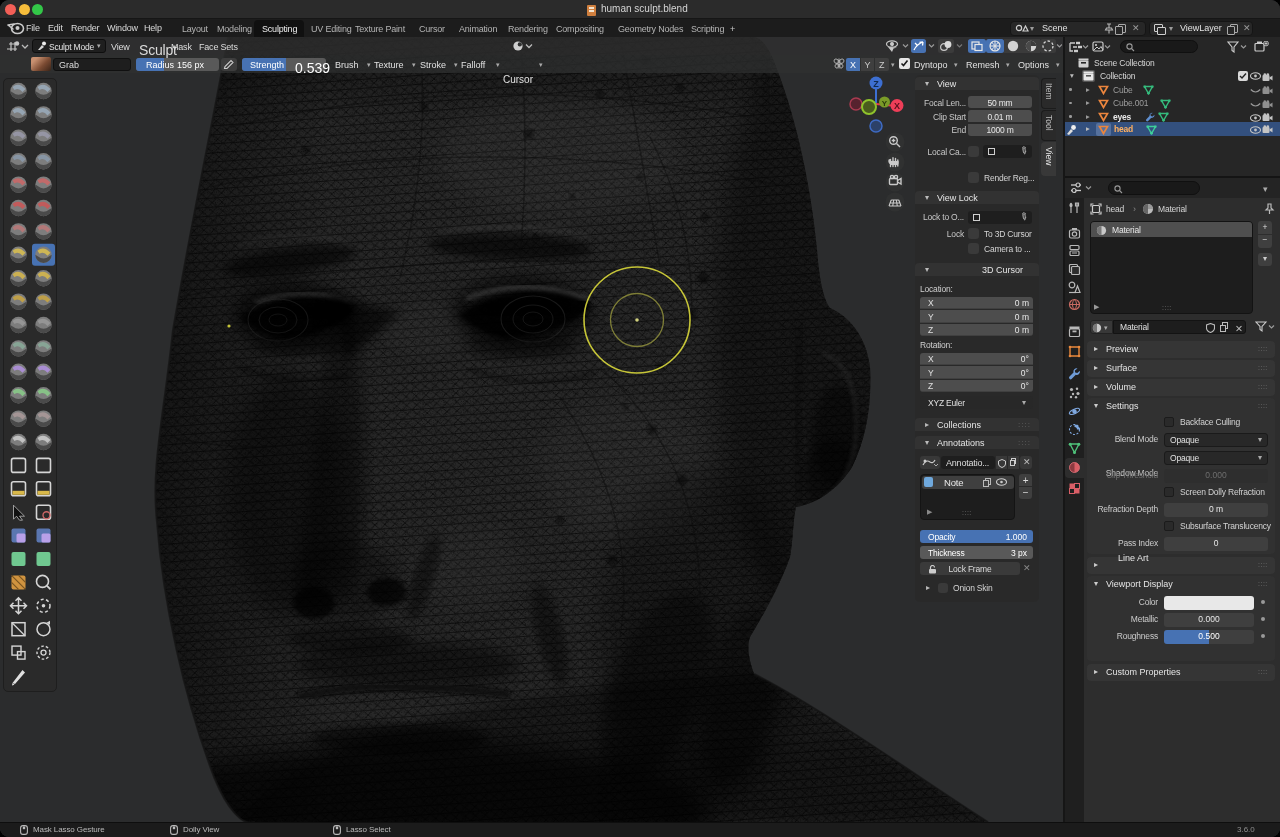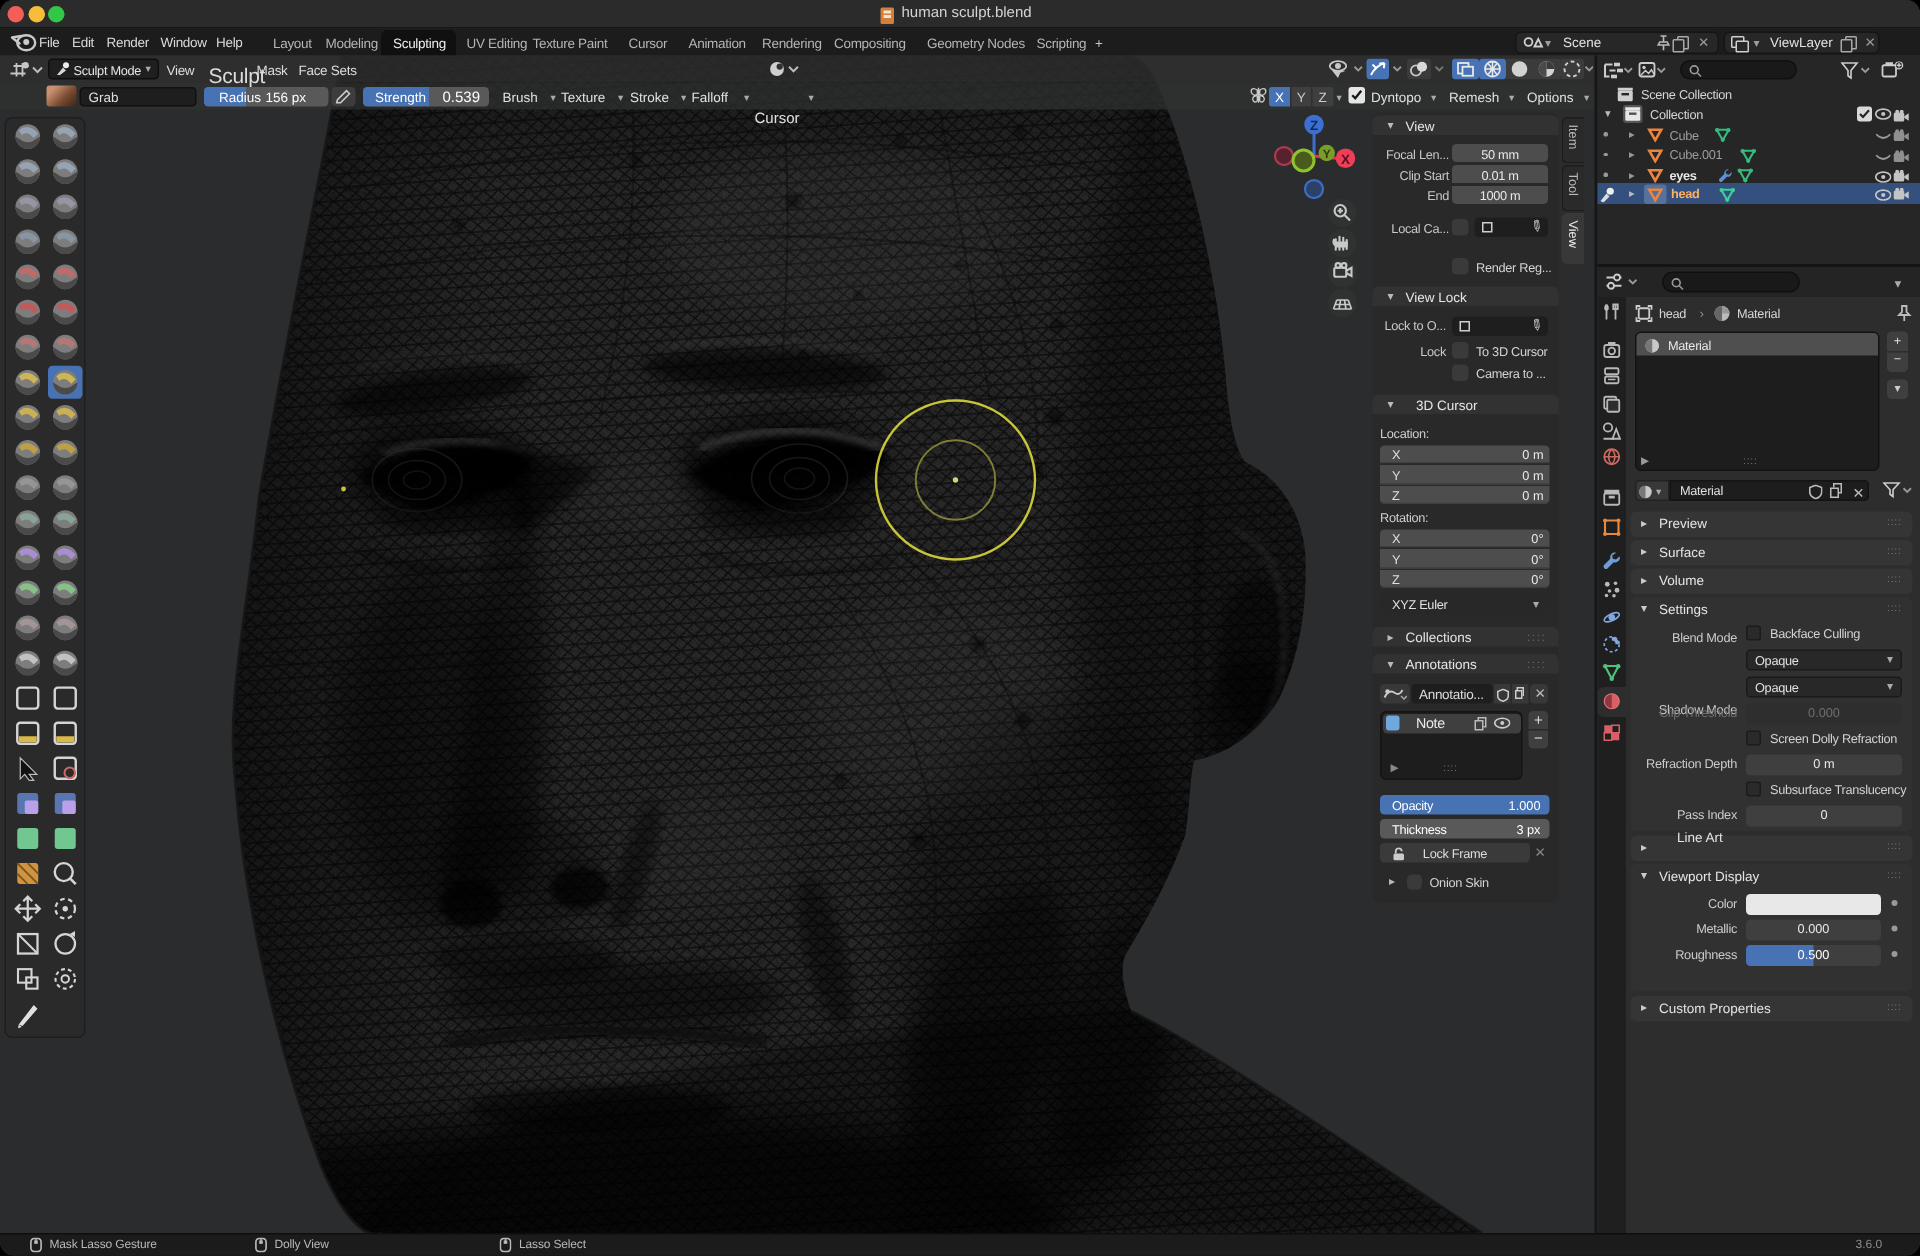--- a/index.html
+++ b/index.html
@@ -302,21 +302,21 @@
 <div class="txt" style="left:146px;top:23px;font-size:9px;color:#fff;">Radius</div>
 <div class="txt" style="left:177px;top:23px;font-size:9px;color:#fff;">156 px</div>
 <div class="abs" style="left:221px;top:20.5px;width:16px;height:13.5px;background:#3d3d3d;border-radius:3px;"></div>
 <svg class="abs" style="left:223px;top:22px" width="12" height="11" viewBox="0 0 12 11">
         <path d="M1.5,9.5 L2,7.5 L8,1.5 L10,3.5 L4,9.5 Z M1.5,9.5 l2.5,0" fill="none" stroke="#ccc" stroke-width="1.1"></path>
       </svg>
 <div class="abs" style="left:242px;top:20.5px;width:84px;height:13.5px;background:#595959;border-radius:3px;overflow:hidden;">
         <div style="position:absolute;left:0;top:0;width:44px;height:100%;background:#4772b3;"></div>
       </div>
 <div class="txt" style="left:250px;top:23px;font-size:9px;color:#fff;">Strength</div>
-<div class="txt" style="left:295px;top:23px;font-size:10px;color:#fff;">0.539</div>
+<div class="txt" style="left:295px;top:23px;font-size:14px;color:#fff;">0.539</div>
 <div class="txt" style="left:335px;top:23px;font-size:9px;color:#e0e0e0;">Brush</div>
 <div class="txt" style="left:367px;top:23.5px;font-size:7px;color:#aaa;">▾</div>
 <div class="txt" style="left:374px;top:23px;font-size:9px;color:#e0e0e0;">Texture</div>
 <div class="txt" style="left:412px;top:23.5px;font-size:7px;color:#aaa;">▾</div>
 <div class="txt" style="left:420px;top:23px;font-size:9px;color:#e0e0e0;">Stroke</div>
 <div class="txt" style="left:454px;top:23.5px;font-size:7px;color:#aaa;">▾</div>
 <div class="txt" style="left:461px;top:23px;font-size:9px;color:#e0e0e0;">Falloff</div>
 <div class="txt" style="left:496px;top:23.5px;font-size:7px;color:#aaa;">▾</div>
 <div class="txt" style="left:503px;top:37px;font-size:10px;color:#e0e0e0;text-align:center;">Cursor</div>
 <div class="txt" style="left:539px;top:23.5px;font-size:7px;color:#aaa;">▾</div>
@@ -499,21 +499,21 @@
 <div class="abs" style="left:968px;top:173.5px;width:64px;height:13px;background:#1e1e1e;border-radius:3px;"></div>
 <div class="abs" style="left:973px;top:176.5px;width:7px;height:7px;border:1.4px solid #cfcfcf;"></div>
 <div class="txt" style="left:1020px;top:174px;font-size:10px;color:#ccc;transform:rotate(38deg);">✎</div>
 <div class="txt" style="right:101px;top:192px;font-size:8.5px;letter-spacing:-0.2px;color:#c8c8c8;">Lock</div>
 <div class="abs" style="left:968px;top:191px;width:11px;height:11px;background:#3a3a3a;border-radius:3px;"></div>
 <div class="txt" style="left:984px;top:192px;font-size:8.5px;letter-spacing:-0.2px;color:#d4d4d4;">To 3D Cursor</div>
 <div class="abs" style="left:968px;top:205.5px;width:11px;height:11px;background:#3a3a3a;border-radius:3px;"></div>
 <div class="txt" style="left:984px;top:206.5px;font-size:8.5px;letter-spacing:-0.2px;color:#d4d4d4;">Camera to ...</div>
 <div class="abs" style="left:915px;top:226px;width:124px;height:13px;background:#323232;border-radius:4px 4px 0 0;"></div>
       <div class="txt" style="left:925px;top:227.5px;font-size:8px;color:#bbb;">▾</div>
-      <div class="txt" style="left:944px;top:227.5px;font-size:9px;color:#e6e6e6;text-align:right;">3D Cursor</div>
+      <div class="txt" style="left:982px;top:227.5px;font-size:9px;color:#e6e6e6;text-align:right;">3D Cursor</div>
 <div class="txt" style="left:920px;top:247px;font-size:8.5px;letter-spacing:-0.2px;color:#cfcfcf;">Location:</div>
 <div class="abs" style="left:920px;top:260.0px;width:113px;height:12.3px;background:#4d4d4d;border-radius:0px;border-radius:3px 3px 0 0;border-bottom:1px solid #404040;"></div>
 <div class="txt" style="left:928px;top:261.2px;font-size:8.5px;letter-spacing:-0.2px;color:#e0e0e0;">X</div>
 <div class="txt" style="left:1001px;top:261.2px;width:28px;text-align:right;font-size:8.5px;color:#e8e8e8;">0 m</div>
 <div class="abs" style="left:920px;top:273.3px;width:113px;height:12.3px;background:#4d4d4d;border-radius:0px;border-radius:0;border-bottom:1px solid #404040;"></div>
 <div class="txt" style="left:928px;top:274.5px;font-size:8.5px;letter-spacing:-0.2px;color:#e0e0e0;">Y</div>
 <div class="txt" style="left:1001px;top:274.5px;width:28px;text-align:right;font-size:8.5px;color:#e8e8e8;">0 m</div>
 <div class="abs" style="left:920px;top:286.6px;width:113px;height:12.3px;background:#4d4d4d;border-radius:0px;border-radius:0 0 3px 3px;border-bottom:1px solid #404040;"></div>
 <div class="txt" style="left:928px;top:287.8px;font-size:8.5px;letter-spacing:-0.2px;color:#e0e0e0;">Z</div>
 <div class="txt" style="left:1001px;top:287.8px;width:28px;text-align:right;font-size:8.5px;color:#e8e8e8;">0 m</div>
@@ -897,21 +897,21 @@
 <div class="abs" style="left:1087px;top:379px;width:188px;height:17px;background:#353535;border-radius:4px;"></div>
     <div class="txt" style="left:1094px;top:382px;font-size:8px;color:#ccc;">▸</div>
     <div class="txt" style="left:1106px;top:381.5px;font-size:9px;color:#e4e4e4;">Volume</div>
     <div class="txt" style="left:1258px;top:383px;font-size:7px;color:#777;letter-spacing:0.5px;">::::</div>
 <div class="abs" style="left:1087px;top:398px;width:188px;height:156px;background:#313131;border-radius:4px;"></div>
 <div class="txt" style="left:1094px;top:401px;font-size:8px;color:#ccc;">▾</div>
 <div class="txt" style="left:1106px;top:400.5px;font-size:9px;color:#e4e4e4;">Settings</div>
 <div class="txt" style="left:1258px;top:402px;font-size:7px;color:#777;letter-spacing:0.5px;">::::</div>
 <div class="abs" style="left:1164px;top:417px;width:10px;height:10px;background:#2a2a2a;border:1px solid #1b1b1b;border-radius:2px;"></div>
 <div class="txt" style="left:1180px;top:417px;font-size:8.5px;letter-spacing:-0.2px;color:#d2d2d2;">Backface Culling</div>
-<div class="txt" style="right:122px;top:420px;font-size:8.5px;letter-spacing:-0.2px;color:#cbcbcb;">Blend Mode</div>
+<div class="txt" style="right:122px;top:434px;font-size:8.5px;letter-spacing:-0.2px;color:#cbcbcb;">Blend Mode</div>
 <div class="abs" style="left:1164px;top:432.5px;width:104px;height:14px;background:#282828;border:1px solid #1a1a1a;border-radius:3px;"></div>
 <div class="txt" style="left:1170px;top:434.5px;font-size:8.5px;letter-spacing:-0.2px;color:#e0e0e0;">Opaque</div>
 <div class="txt" style="left:1258px;top:435px;font-size:8px;color:#aaa;">▾</div>
 <div class="txt" style="right:122px;top:452px;font-size:8.5px;letter-spacing:-0.2px;color:#cbcbcb;margin-top:16px;">Shadow Mode</div>
 <div class="abs" style="left:1164px;top:450.5px;width:104px;height:14px;background:#282828;border:1px solid #1a1a1a;border-radius:3px;"></div>
 <div class="txt" style="left:1170px;top:452.5px;font-size:8.5px;letter-spacing:-0.2px;color:#e0e0e0;">Opaque</div>
 <div class="txt" style="left:1258px;top:453px;font-size:8px;color:#aaa;">▾</div>
 <div class="txt" style="right:122px;top:470px;font-size:8.5px;letter-spacing:-0.2px;color:#6e6e6e;">Clip Threshold</div>
 <div class="abs" style="left:1164px;top:468.5px;width:104px;height:14px;background:#2e2e2e;border-radius:3px;"></div>
 <div class="txt" style="left:1164px;top:470px;width:104px;text-align:center;font-size:8.5px;color:#6e6e6e;">0.000</div>

